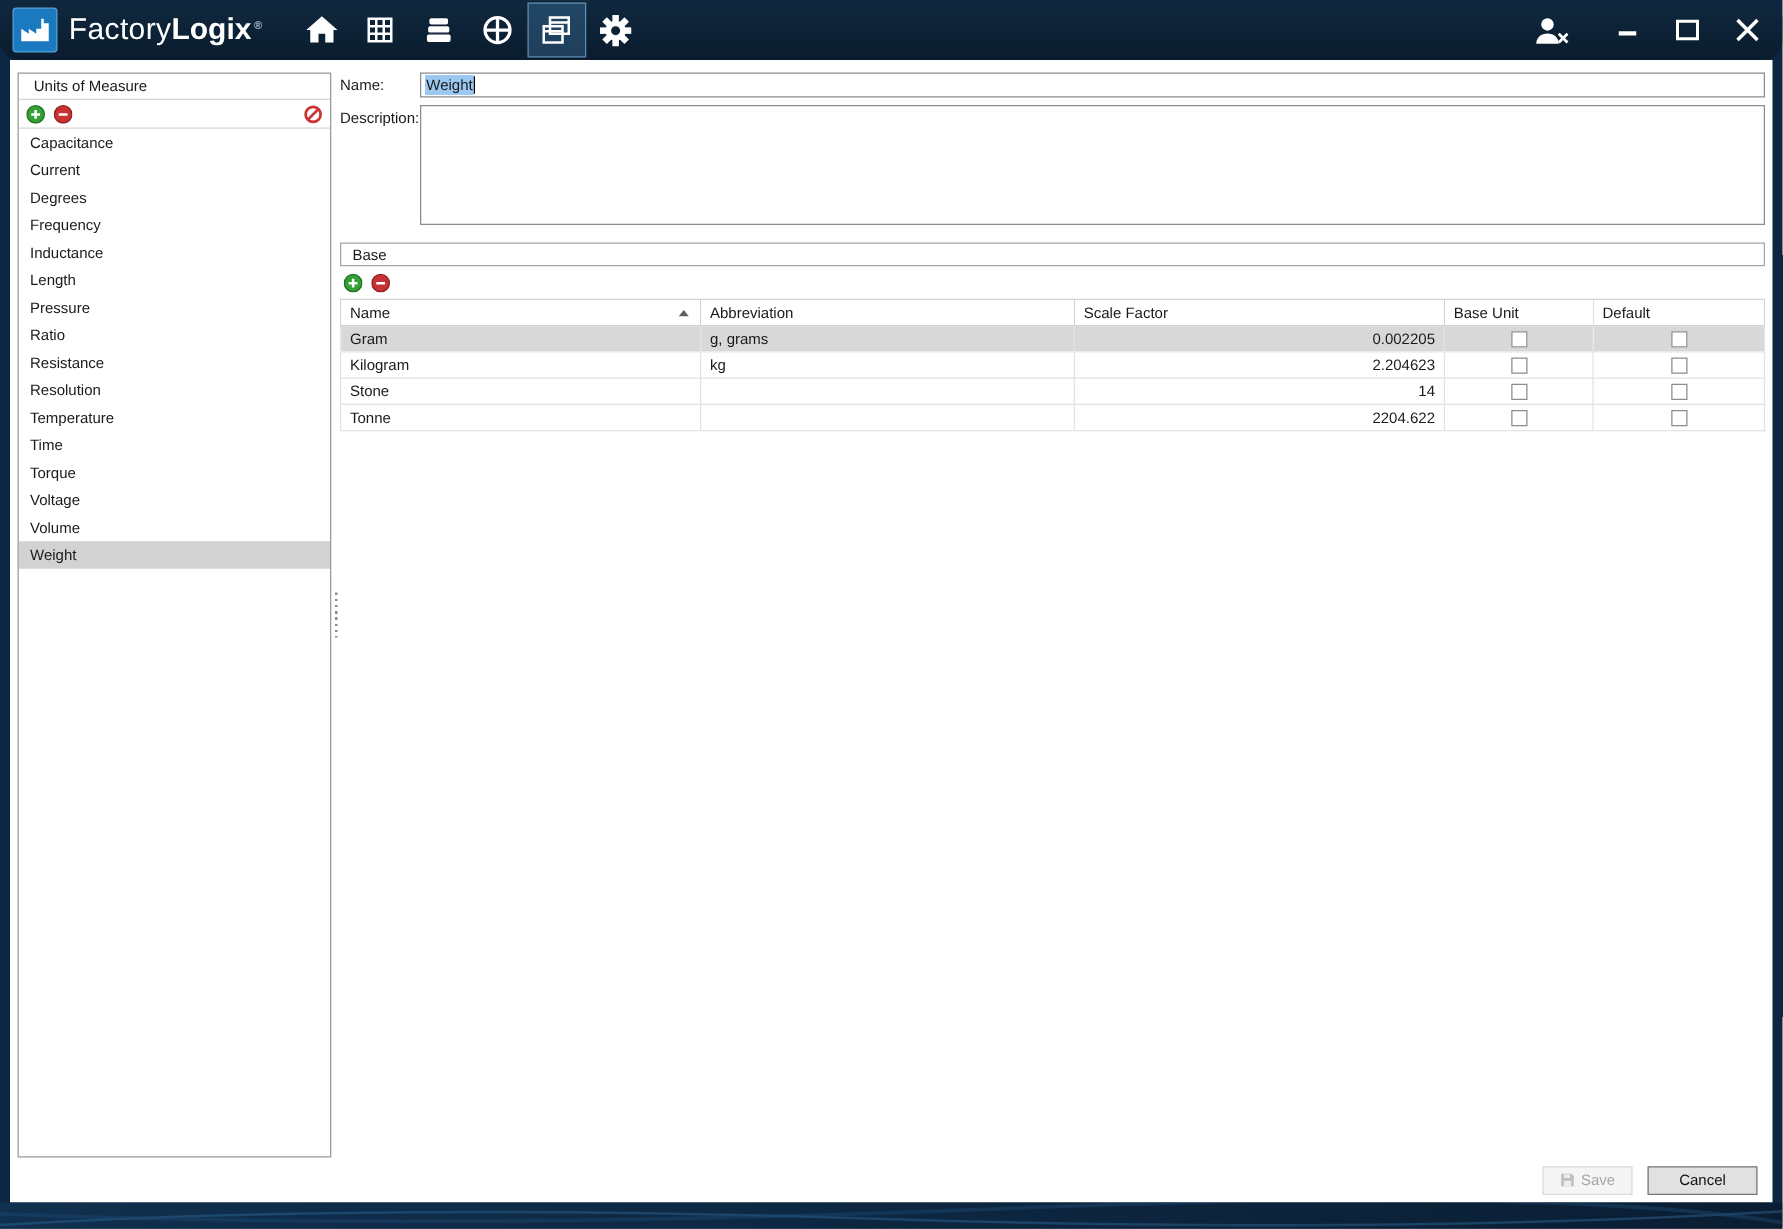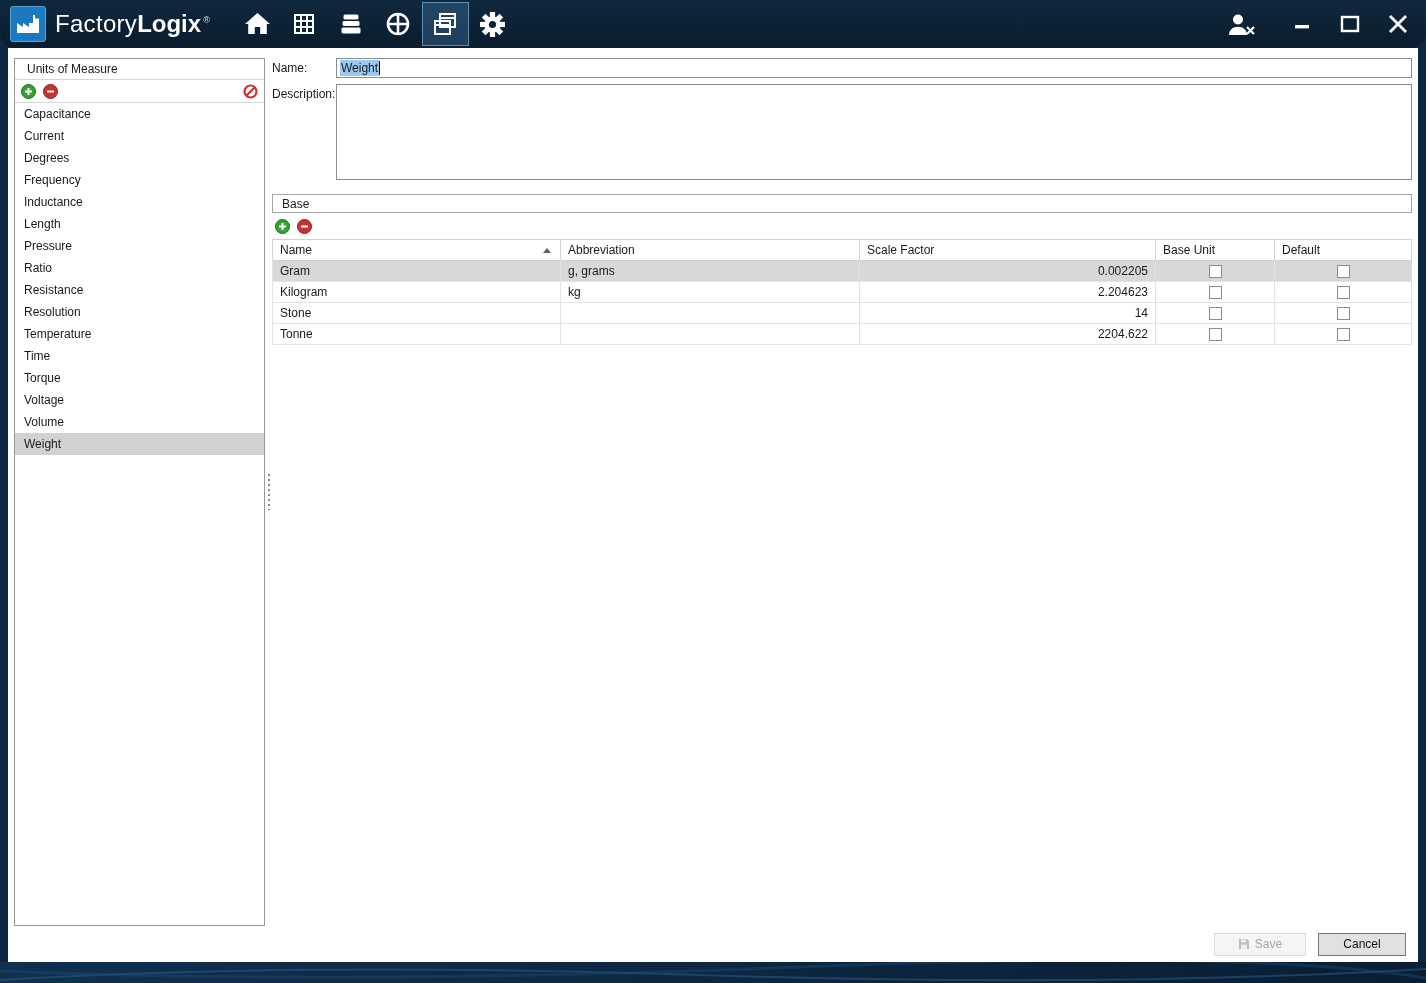--- a/index.html
+++ b/index.html
@@ -75,21 +75,21 @@
   tr.selected td { background:#d8d8d8;margin-left:36px; }
   .c-scale { text-align:right; }
   .c-check { text-align:center; }
   .checkbox { display:inline-block; width:13px; height:13px; border:1px solid #8c8c8c; background:#fff; vertical-align:middle; position:relative; cursor:pointer; }
   .checkbox.checked::after { content:""; position:absolute; left:2px; top:2px; width:7px; height:4px;
     border-left:2px solid #222; border-bottom:2px solid #222; transform:rotate(-45deg); }
 
   
   .footer-row { flex:0 0 36px; display:flex; align-items:center; justify-content:flex-end; gap:12px; padding-right:6px; }
   .btn { height:23px; font:inherit; display:inline-flex; align-items:center; justify-content:center; cursor:pointer; }
-  .btn.save { width:92px; background:#f5f5f5; border:1px solid #dbdbdb; color:#a6a6a6; gap:5px; cursor:default; }
+  .btn.save { width:72px; background:#f5f5f5; border:1px solid #dbdbdb; color:#a6a6a6; gap:5px; cursor:default; }
   .btn.cancel { width:88px; background:#e1e1e1; border:1px solid #767676; color:#111; }
 
   
   .bottom-strip { flex:0 0 21px; height:21px; background:linear-gradient(90deg,#10304f,#0a1e33); position:relative; overflow:hidden; }
   .bottom-strip svg { position:absolute; inset:0; width:100%; height:100%; }
 </style>
 </head>
 <body>
 
 <div class="window">

